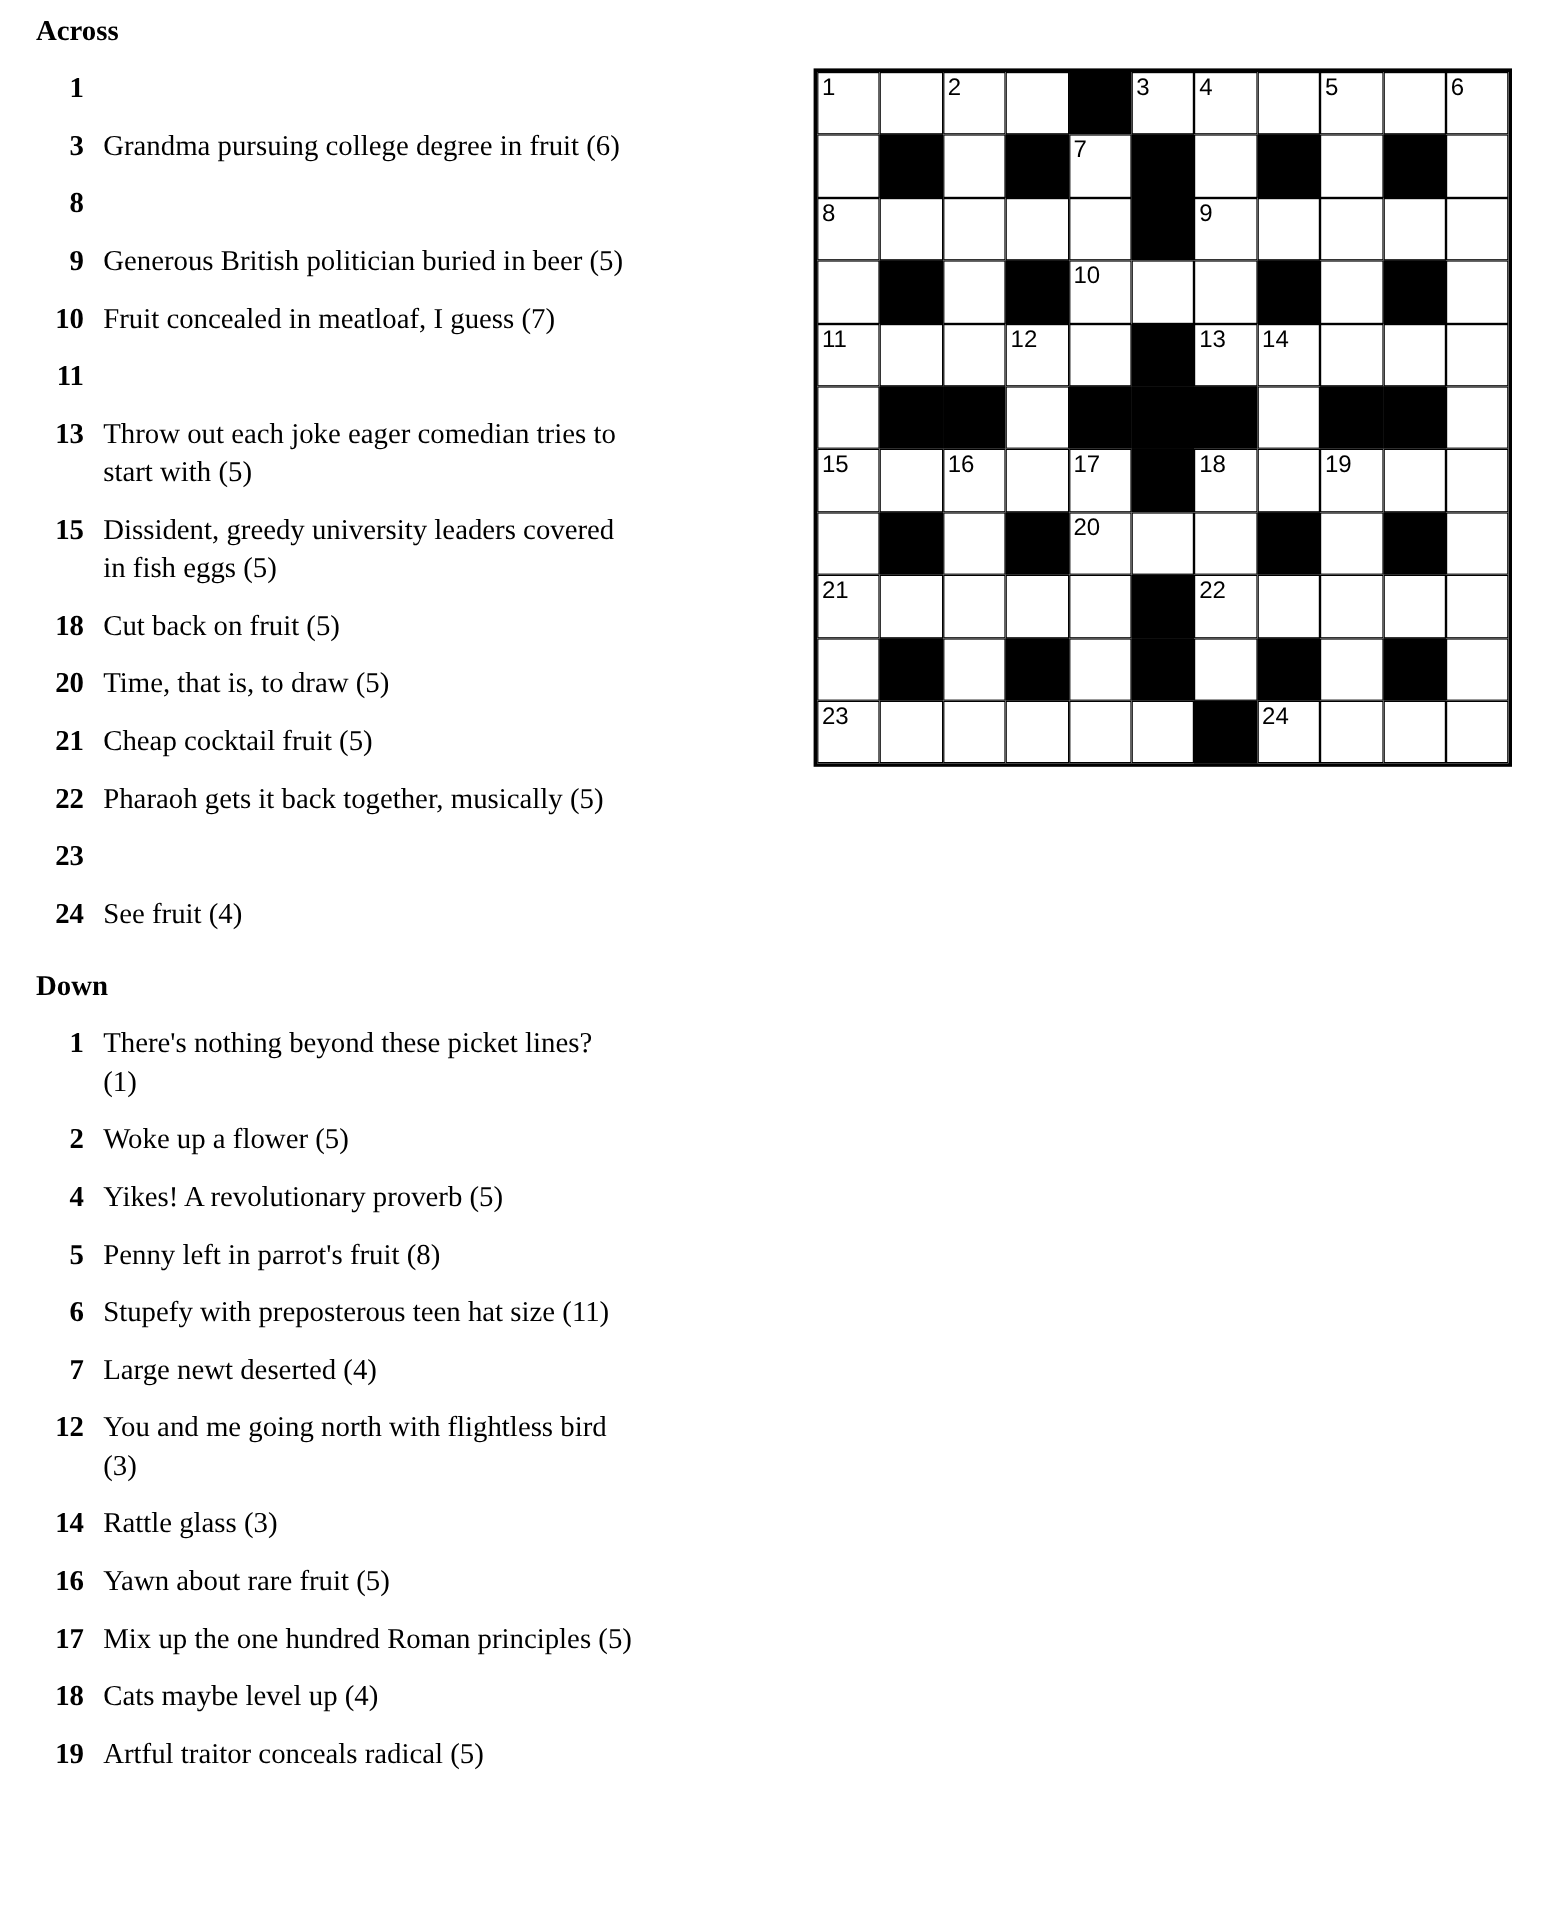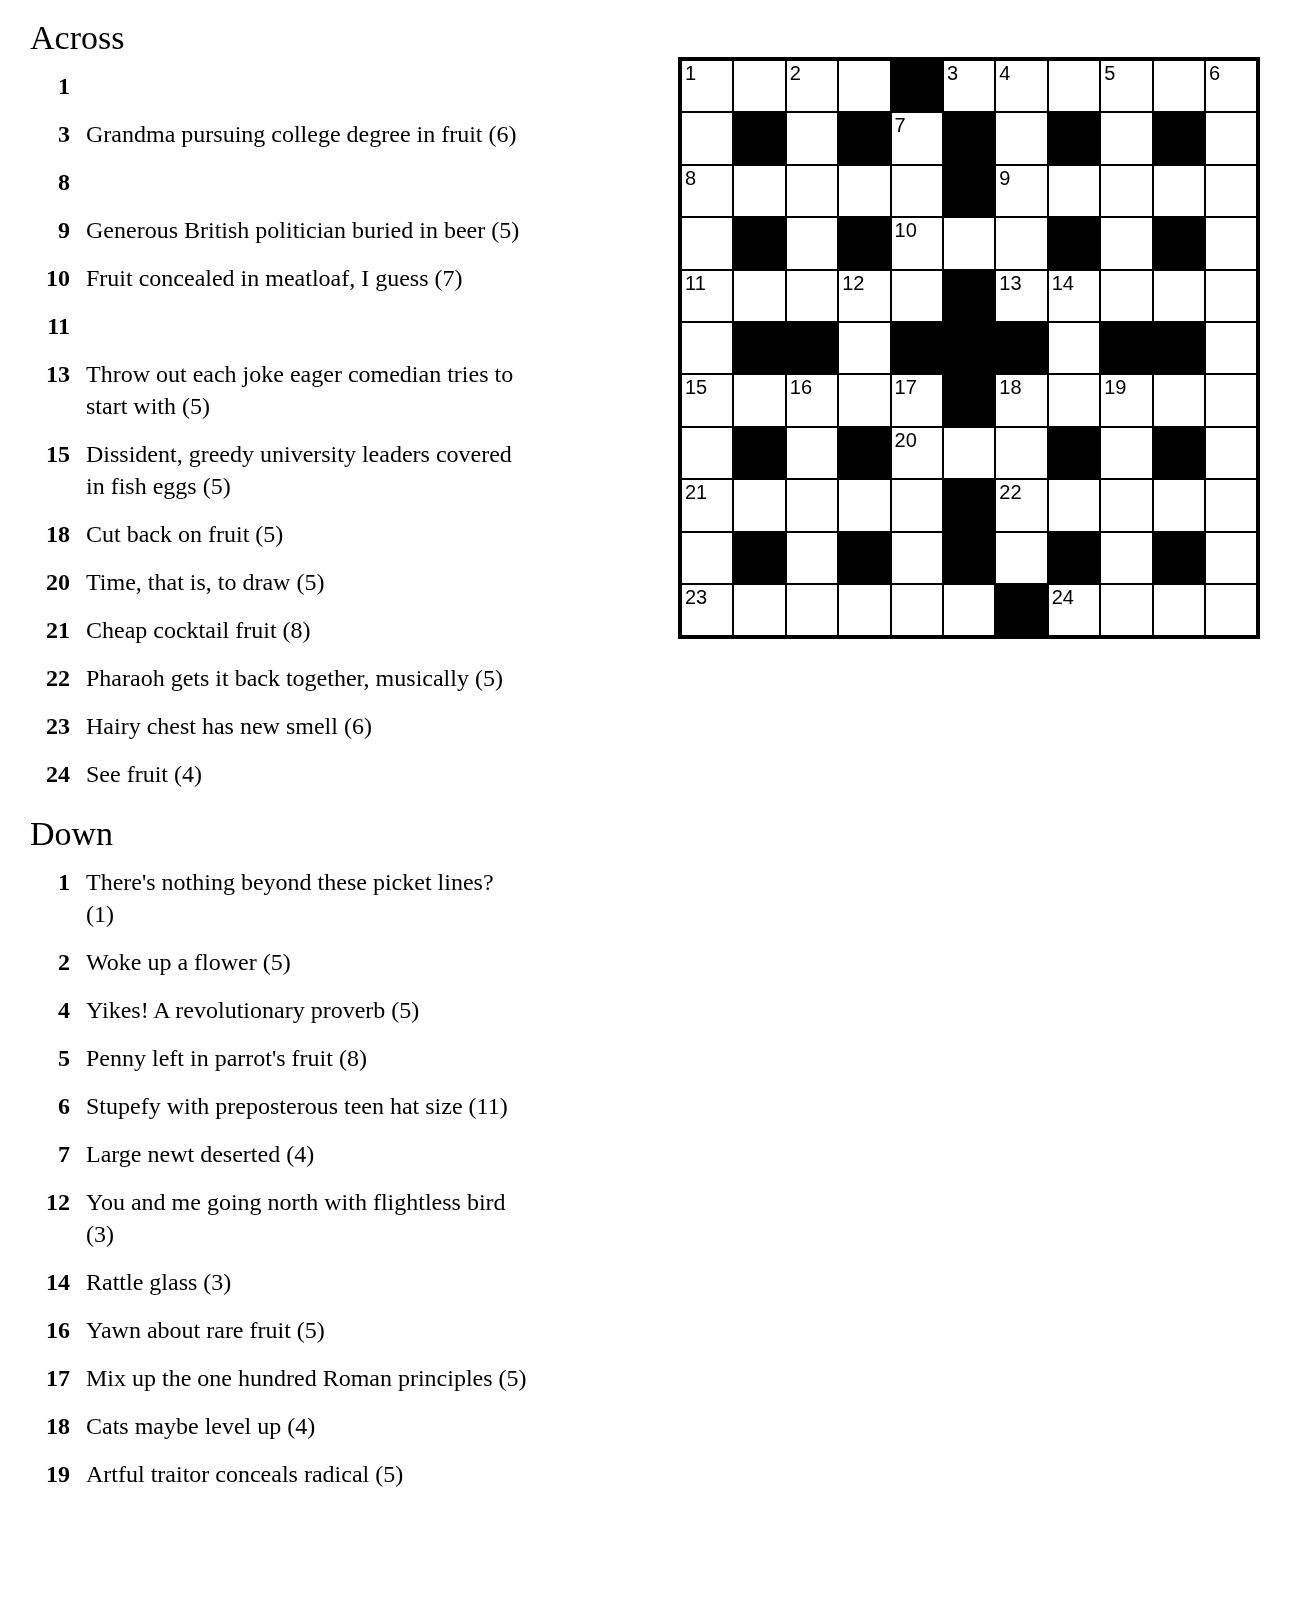--- a/index.html
+++ b/index.html
@@ -13,24 +13,24 @@
     position: relative;
     font-family: "Liberation Serif", serif;
     color: #000000;
     overflow: hidden;
   }
   .clues-column {
     padding: 8px 0 0 30px;
     width: 620px;
   }
   .section-heading {
-    font-size: 34px;
-    font-weight: normal;
+    font-size: 24px;
+    font-weight: bold;
     line-height: 36px;
-    margin: 12px 0 14px 0;
+    margin: 0 0 14px 0;
   }
   .section-heading.down {
     margin-top: 26px;
   }
   .clue {
     display: flex;
     margin-bottom: 16px;
   }
   .clue-num {
     width: 40px;
@@ -116,29 +116,28 @@
         <div class="clue">
           <span class="clue-num">18</span>
           <span class="clue-text">Cut back on fruit (5)</span>
         </div>
         <div class="clue">
           <span class="clue-num">20</span>
           <span class="clue-text">Time, that is, to draw (5)</span>
         </div>
         <div class="clue">
           <span class="clue-num">21</span>
-          <span class="clue-text">Cheap cocktail fruit (8)</span>
+          <span class="clue-text">Cheap cocktail fruit (5)</span>
         </div>
         <div class="clue">
           <span class="clue-num">22</span>
           <span class="clue-text">Pharaoh gets it back together, musically (5)</span>
         </div>
         <div class="clue">
           <span class="clue-num">23</span>
-          <span class="clue-text">Hairy chest has new smell (6)</span>
         </div>
         <div class="clue">
           <span class="clue-num">24</span>
           <span class="clue-text">See fruit (4)</span>
         </div>
       </div>
 
     <h2 class="section-heading down">Down</h2>
     <div>
         <div class="clue">

